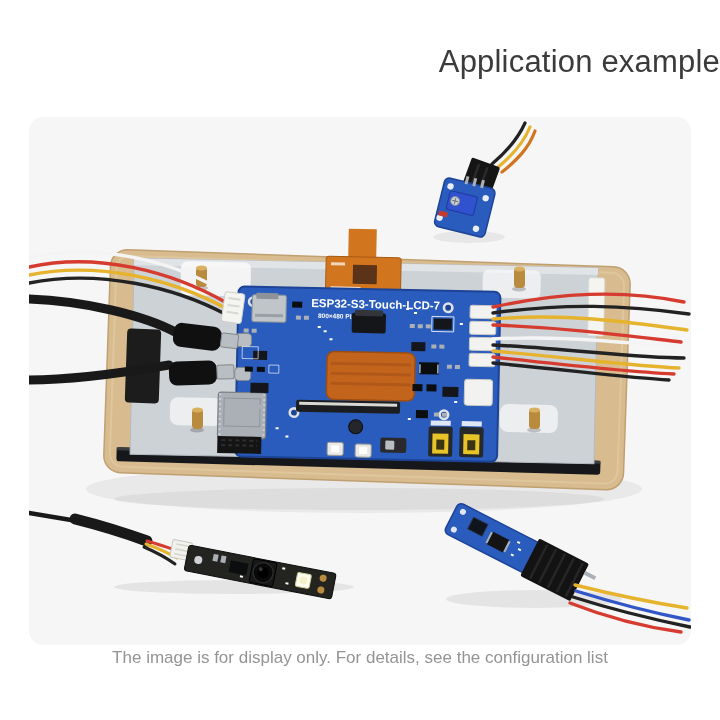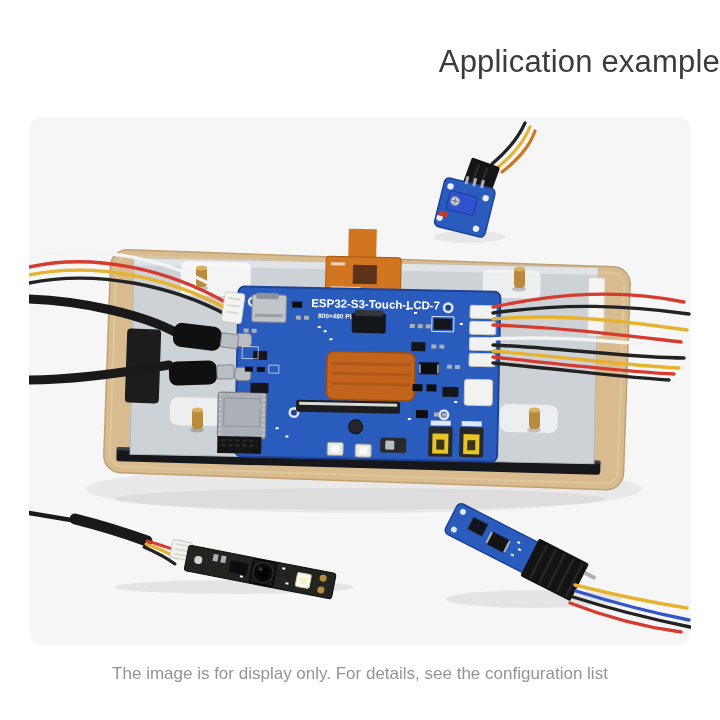--- a/index.html
+++ b/index.html
@@ -11,21 +11,21 @@
   .title{
     position:absolute;top:44px;left:0;width:720px;margin:0;
     text-align:right;font-size:31px;font-weight:400;
     color:var(--title-color,#3b3b3b);letter-spacing:.2px;
   }
   .photo{
     position:absolute;left:29px;top:117px;width:662px;height:528px;margin:0;
     background:var(--photo-bg,#f6f6f7);border-radius:14px;overflow:hidden;
   }
   .caption{
-    position:absolute;top:664px;left:0;width:720px;margin:0;
+    position:absolute;top:648px;left:0;width:720px;margin:0;
     text-align:center;font-size:17px;font-weight:400;
     color:var(--caption-color,#949494);
   }
   svg{display:block}
   
   .c-wood{fill:var(--wood)}
   .c-plate{fill:var(--plate)}
   .c-screen{fill:var(--screen-dark)}
   .c-pcb{fill:var(--pcb-blue)} .c-pcb-edge{stroke:var(--pcb-blue-dark)}
   .c-fpc{fill:var(--fpc-orange)}

